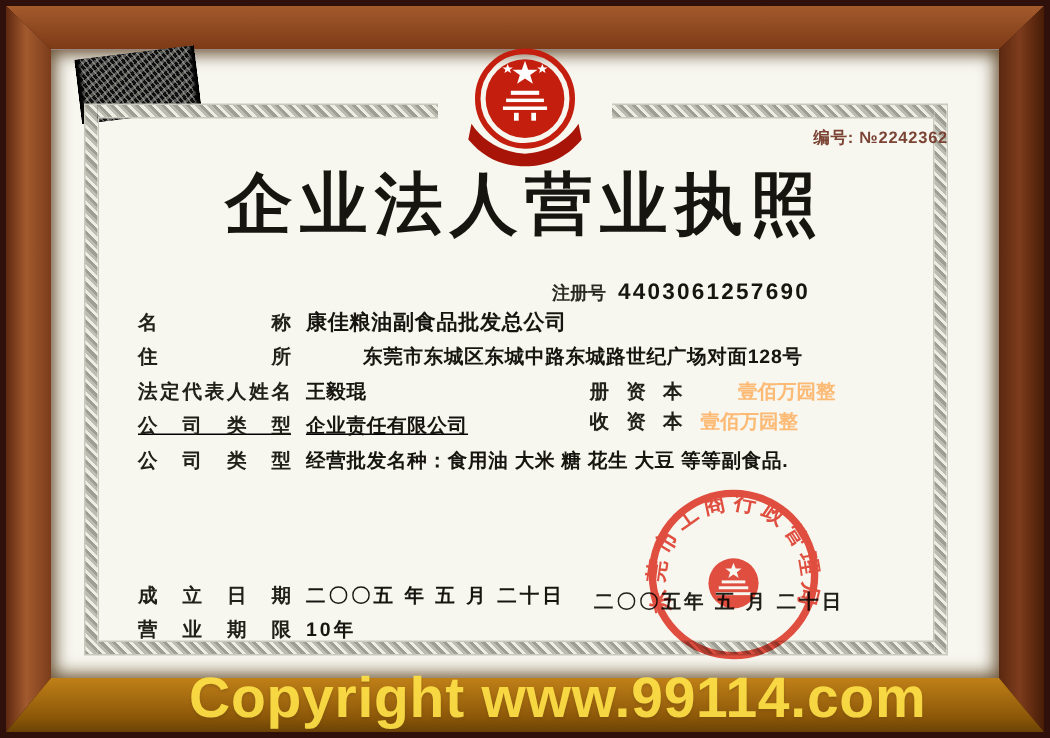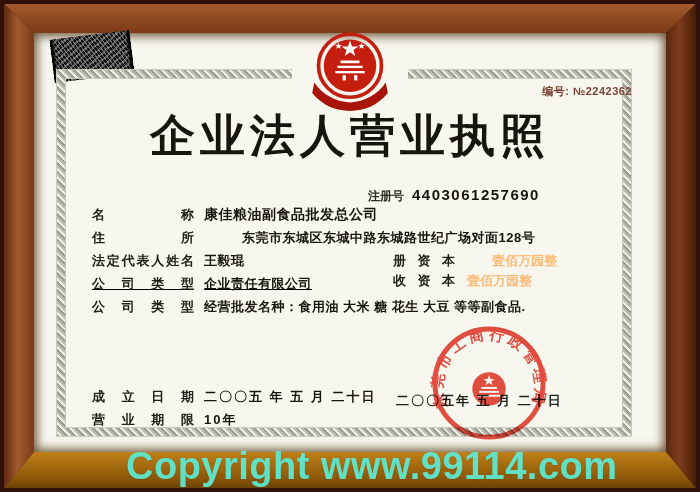--- a/index.html
+++ b/index.html
@@ -66,21 +66,21 @@
 
   .d1{top:388px;} .d2{top:411px;}
   .d1 .val,.d2 .val{letter-spacing:2px;}
 
   .issue{position:absolute;left:396px;top:392px;width:220px;font-size:13px;font-weight:bold;
     letter-spacing:2px;color:#20201a;white-space:nowrap;}
 
   .seal{position:absolute;left:430px;top:324px;opacity:.88;mix-blend-mode:multiply;}
 
   .watermark{position:absolute;left:126px;top:445px;font-size:38px;font-weight:bold;
-    color:#5eead4;opacity:.93;white-space:nowrap;letter-spacing:.5px;
+    color:#fde047;opacity:.93;white-space:nowrap;letter-spacing:.5px;
     text-shadow:0 1px 2px rgba(100,70,20,.35);}
 </style>
 </head>
 <body>
 
 <div class="stage">
 
   <div class="bar bar-top"></div>
   <div class="bar bar-left"></div>
   <div class="bar bar-right"></div>

